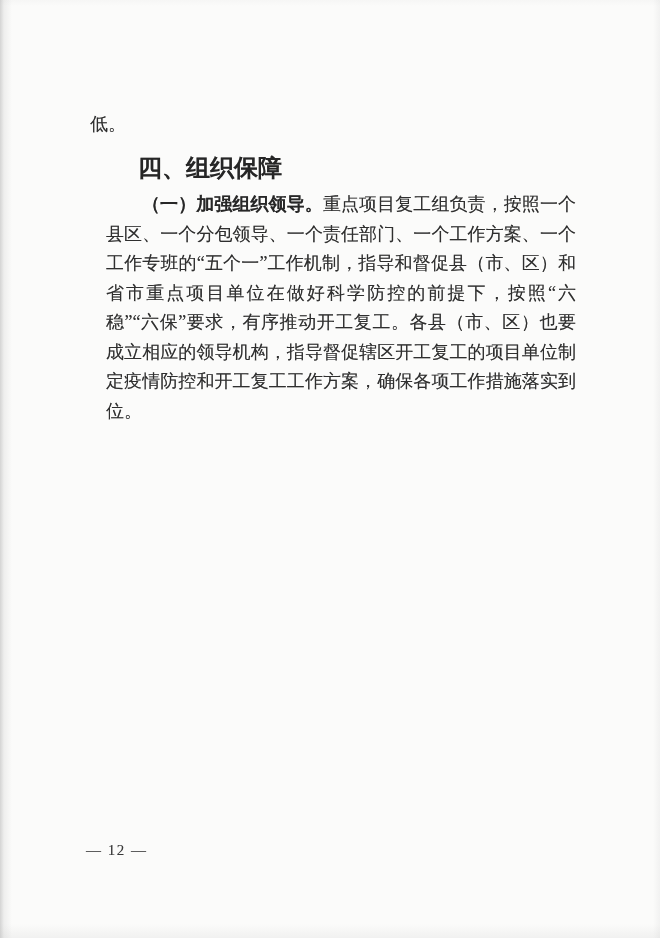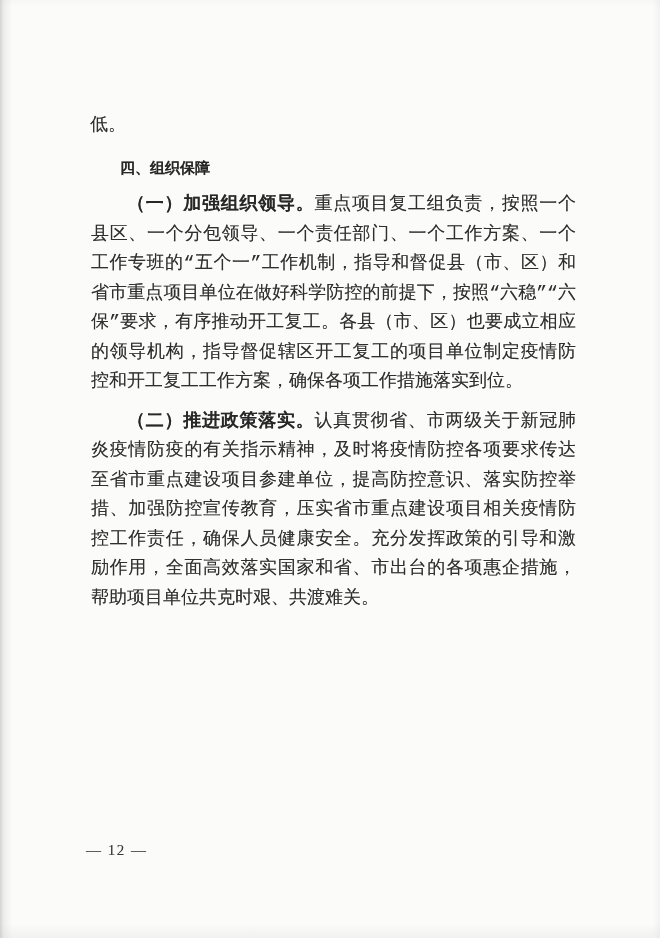--- a/index.html
+++ b/index.html
@@ -28,30 +28,29 @@
     text-align: justify;
     text-justify: inter-ideograph;
     letter-spacing: 0;
     text-shadow: 0 0 0.6px rgba(47,47,47,0.45);
   }
   .cont-line {
     margin: 0;
   }
   .heading {
     margin: 14px 0 0 0;
-    font-size: 15px;
+    font-size: 24px;
     line-height: 29.5px;
     font-weight: 700;
     text-indent: 2em;
     color: #262626;
   }
   .para {
-    margin: 10px 0 0 1px;
+    margin: 10px 0 0 16px;
     text-indent: 2em;
-    font-family: Liberation Mono, monospace;
   }
   .para.first {
     margin-top: 7px;
   }
   .lead {
     font-weight: 700;
     color: #272727;
   }
   .footer {
     position: absolute;
@@ -68,19 +67,18 @@
 <body>
 
 <div class="page">
   <div class="content">
     <p class="cont-line">低。</p>
 
     <h2 class="heading">四、组织保障</h2>
 
     <p class="para first"><span class="lead">（一）加强组织领导。</span><span>重点项目复工组负责，按照一个县区、一个分包领导、一个责任部门、一个工作方案、一个工作专班的“五个一”工作机制，指导和督促县（市、区）和省市重点项目单位在做好科学防控的前提下，按照“六稳”“六保”要求，有序推动开工复工。各县（市、区）也要成立相应的领导机构，指导督促辖区开工复工的项目单位制定疫情防控和开工复工工作方案，确保各项工作措施落实到位。</span></p>
 
-    <p class="para"><span class="lead">（二）推进政策落实。</span><span>认真贯彻省、市两级关于新冠肺炎疫情防疫的有关指示精神，及时将疫情防控各项要求传达至省市重点建设项目参建单位，提高防控意识、落实防控举措、加强防控宣传教育，压实省市重点建设项目相关疫情防控工作责任，确保人员健康安全。充分发挥政策的引导和激励作用，全面高效落实国家和省、市出台的各项惠企措施，帮助项目单位共克时艰、共渡难关。</span></p>
 
 
   </div>
 
   <div class="footer">— 12 —</div>
 </div>
 
 </body></html>

